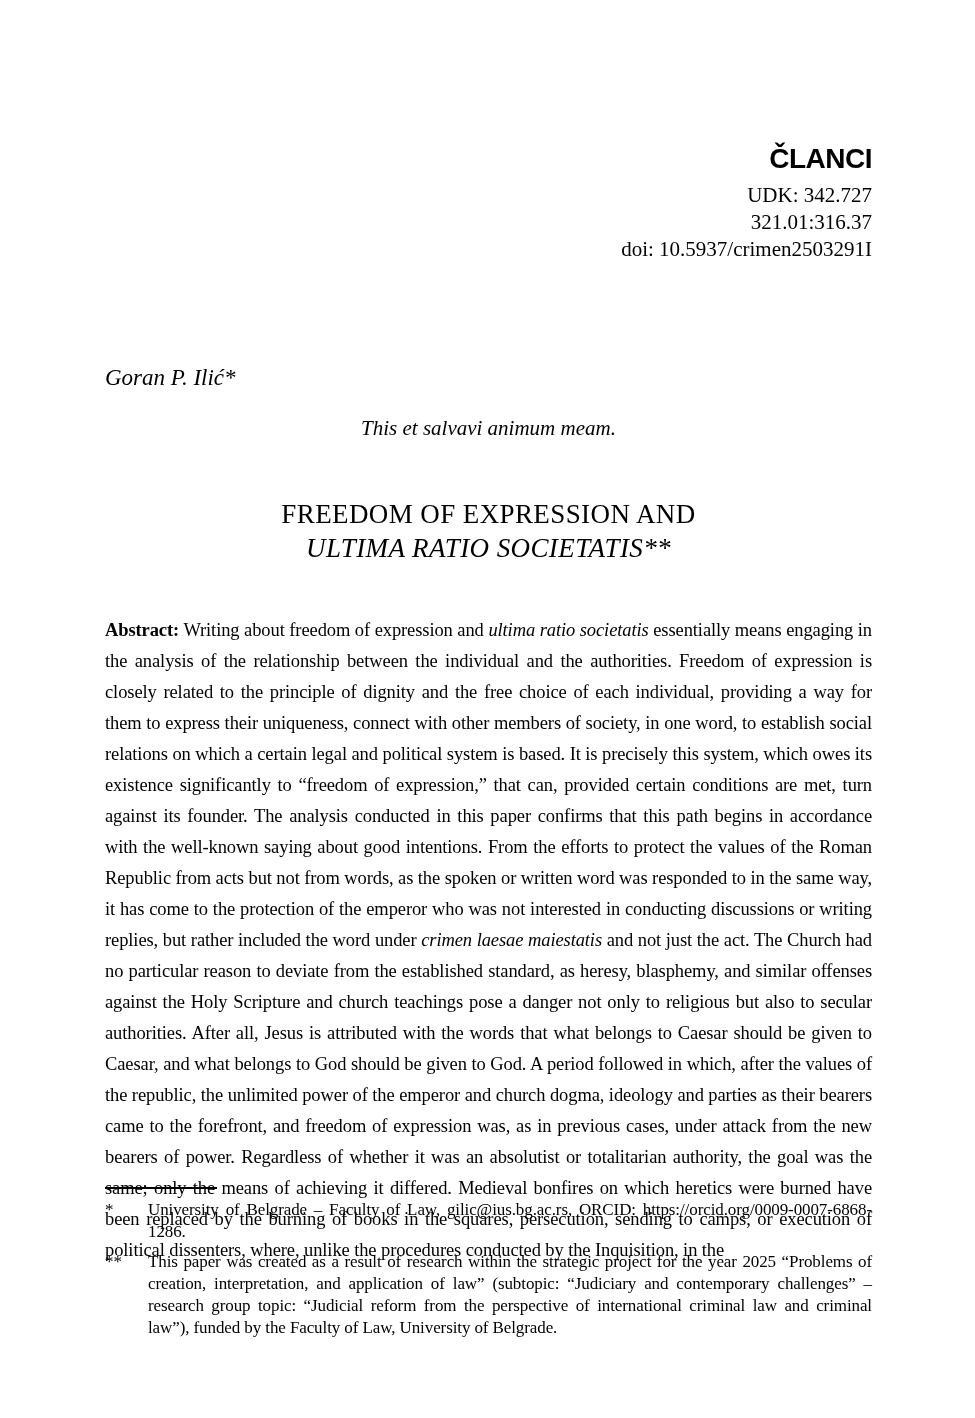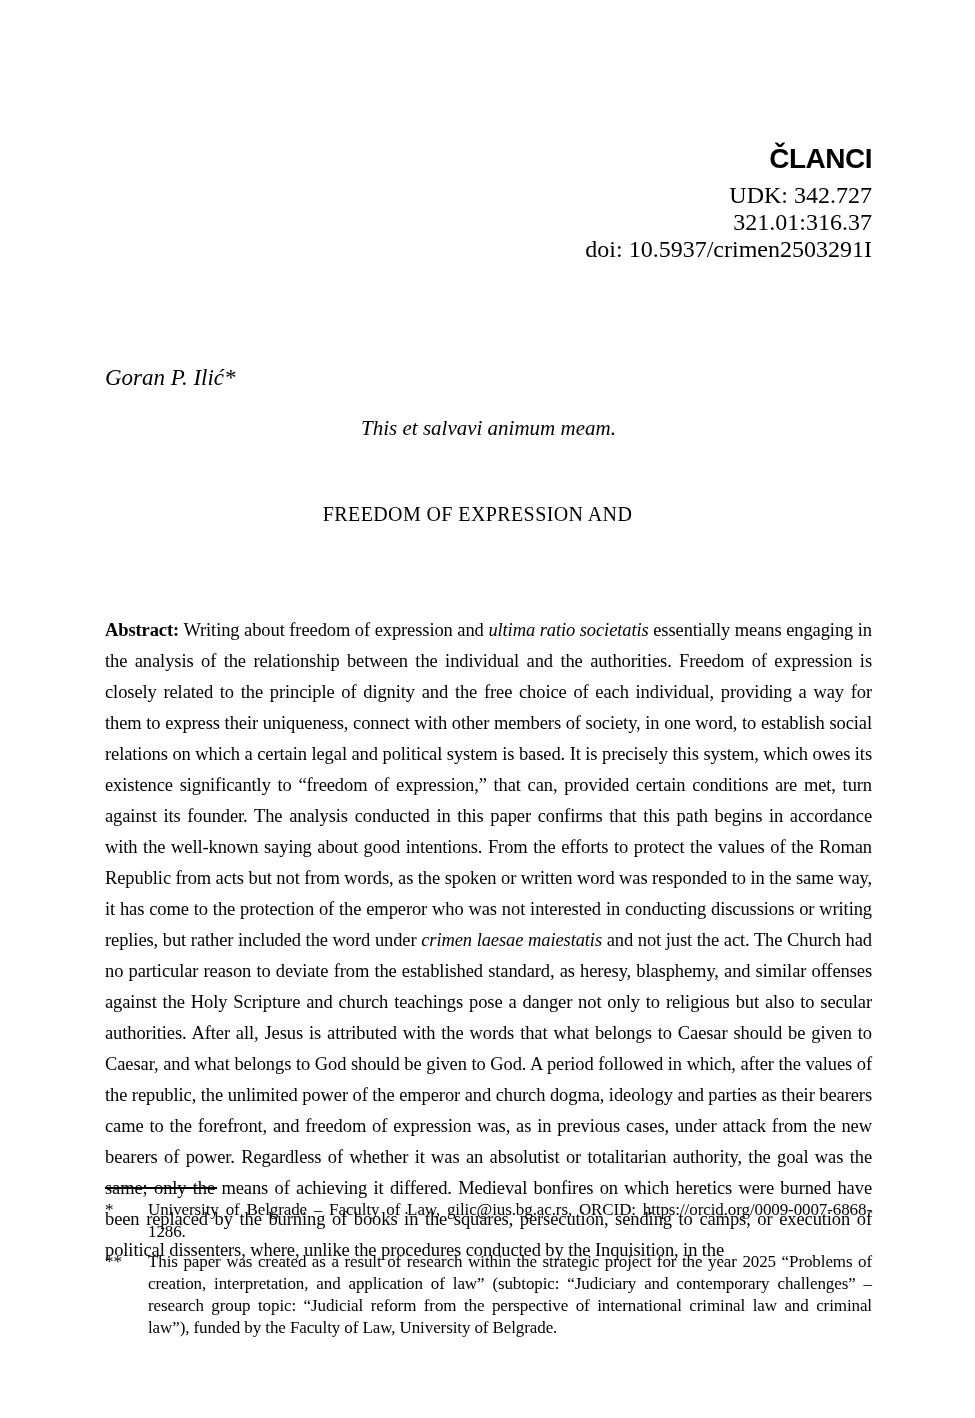--- a/index.html
+++ b/index.html
@@ -25,21 +25,21 @@
     text-align: right;
   }
   .section-heading {
     font-family: "Liberation Sans", sans-serif;
     font-weight: 700;
     font-size: 28px;
     line-height: 46px;
     letter-spacing: -0.5px;
   }
   .meta-line {
-    font-size: 24px;
+    font-size: 21px;
     line-height: 27px;
   }
   .smallcaps {
     font-variant: small-caps;
     letter-spacing: 1.2px;
   }
   .author-line {
     position: absolute;
     top: 364px;
     left: 105px;
@@ -55,24 +55,24 @@
     left: 105px;
     width: 767px;
     text-align: center;
     font-style: italic;
     font-size: 21px;
     line-height: 26px;
   }
   .title-block {
     position: absolute;
     top: 497px;
-    left: 94px;
+    left: 105px;
     width: 767px;
     text-align: center;
-    font-size: 20px;
+    font-size: 27px;
     line-height: 34px;
     letter-spacing: 0.4px;
   }
   .title-line2 {
     font-style: italic;
   }
   .abstract {
     position: absolute;
     top: 596px;
     left: 105px;
@@ -127,20 +127,21 @@
     <div class="meta-line">321.01:316.37</div>
     <div class="meta-line">doi: 10.5937/crimen2503291I</div>
   </div>
 
   <div class="author-line"><span>Goran P. Ilić</span><span>*</span></div>
 
   <div class="epigraph">This et salvavi animum meam.</div>
 
   <div class="title-block">
     <div class="title-line1">FREEDOM OF EXPRESSION AND</div>
+    <div class="title-line2"><span>ULTIMA RATIO SOCIETATIS</span><span>**</span></div>
   </div>
 
   <p class="abstract"><b>Abstract:</b><span> Writing about freedom of expression and </span><i>ultima ratio societatis</i><span> essentially means engaging in the analysis of the relationship between the individual and the authorities. Freedom of expression is closely related to the principle of dignity and the free choice of each individual, providing a way for them to express their uniqueness, connect with other members of society, in one word, to establish social relations on which a certain legal and political system is based. It is precisely this system, which owes its existence significantly to “freedom of expression,” that can, provided certain conditions are met, turn against its founder. The analysis conducted in this paper confirms that this path begins in accordance with the well-known saying about good intentions. From the efforts to protect the values of the Roman Republic from acts but not from words, as the spoken or written word was responded to in the same way, it has come to the protection of the emperor who was not interested in conducting discussions or writing replies, but rather included the word under </span><i>crimen laesae maiestatis</i><span> and not just the act. The Church had no particular reason to deviate from the established standard, as heresy, blasphemy, and similar offenses against the Holy Scripture and church teachings pose a danger not only to religious but also to secular authorities. After all, Jesus is attributed with the words that what belongs to Caesar should be given to Caesar, and what belongs to God should be given to God. A period followed in which, after the values of the republic, the unlimited power of the emperor and church dogma, ideology and parties as their bearers came to the forefront, and freedom of expression was, as in previous cases, under attack from the new bearers of power. Regardless of whether it was an absolutist or totalitarian authority, the goal was the same; only the means of achieving it differed. Medieval bonfires on which heretics were burned have been replaced by the burning of books in the squares, persecution, sending to camps, or execution of political dissenters, where, unlike the procedures conducted by the Inquisition, in the</span></p>
 
   <div class="fn-rule"></div>
 
   <div class="footnotes">
     <div class="footnote">
       <div class="fn-marker">*</div>
       <div class="fn-text">University of Belgrade – Faculty of Law, gilic@ius.bg.ac.rs, ORCID: https://orcid.org/0009-0007-6868-1286.</div>

